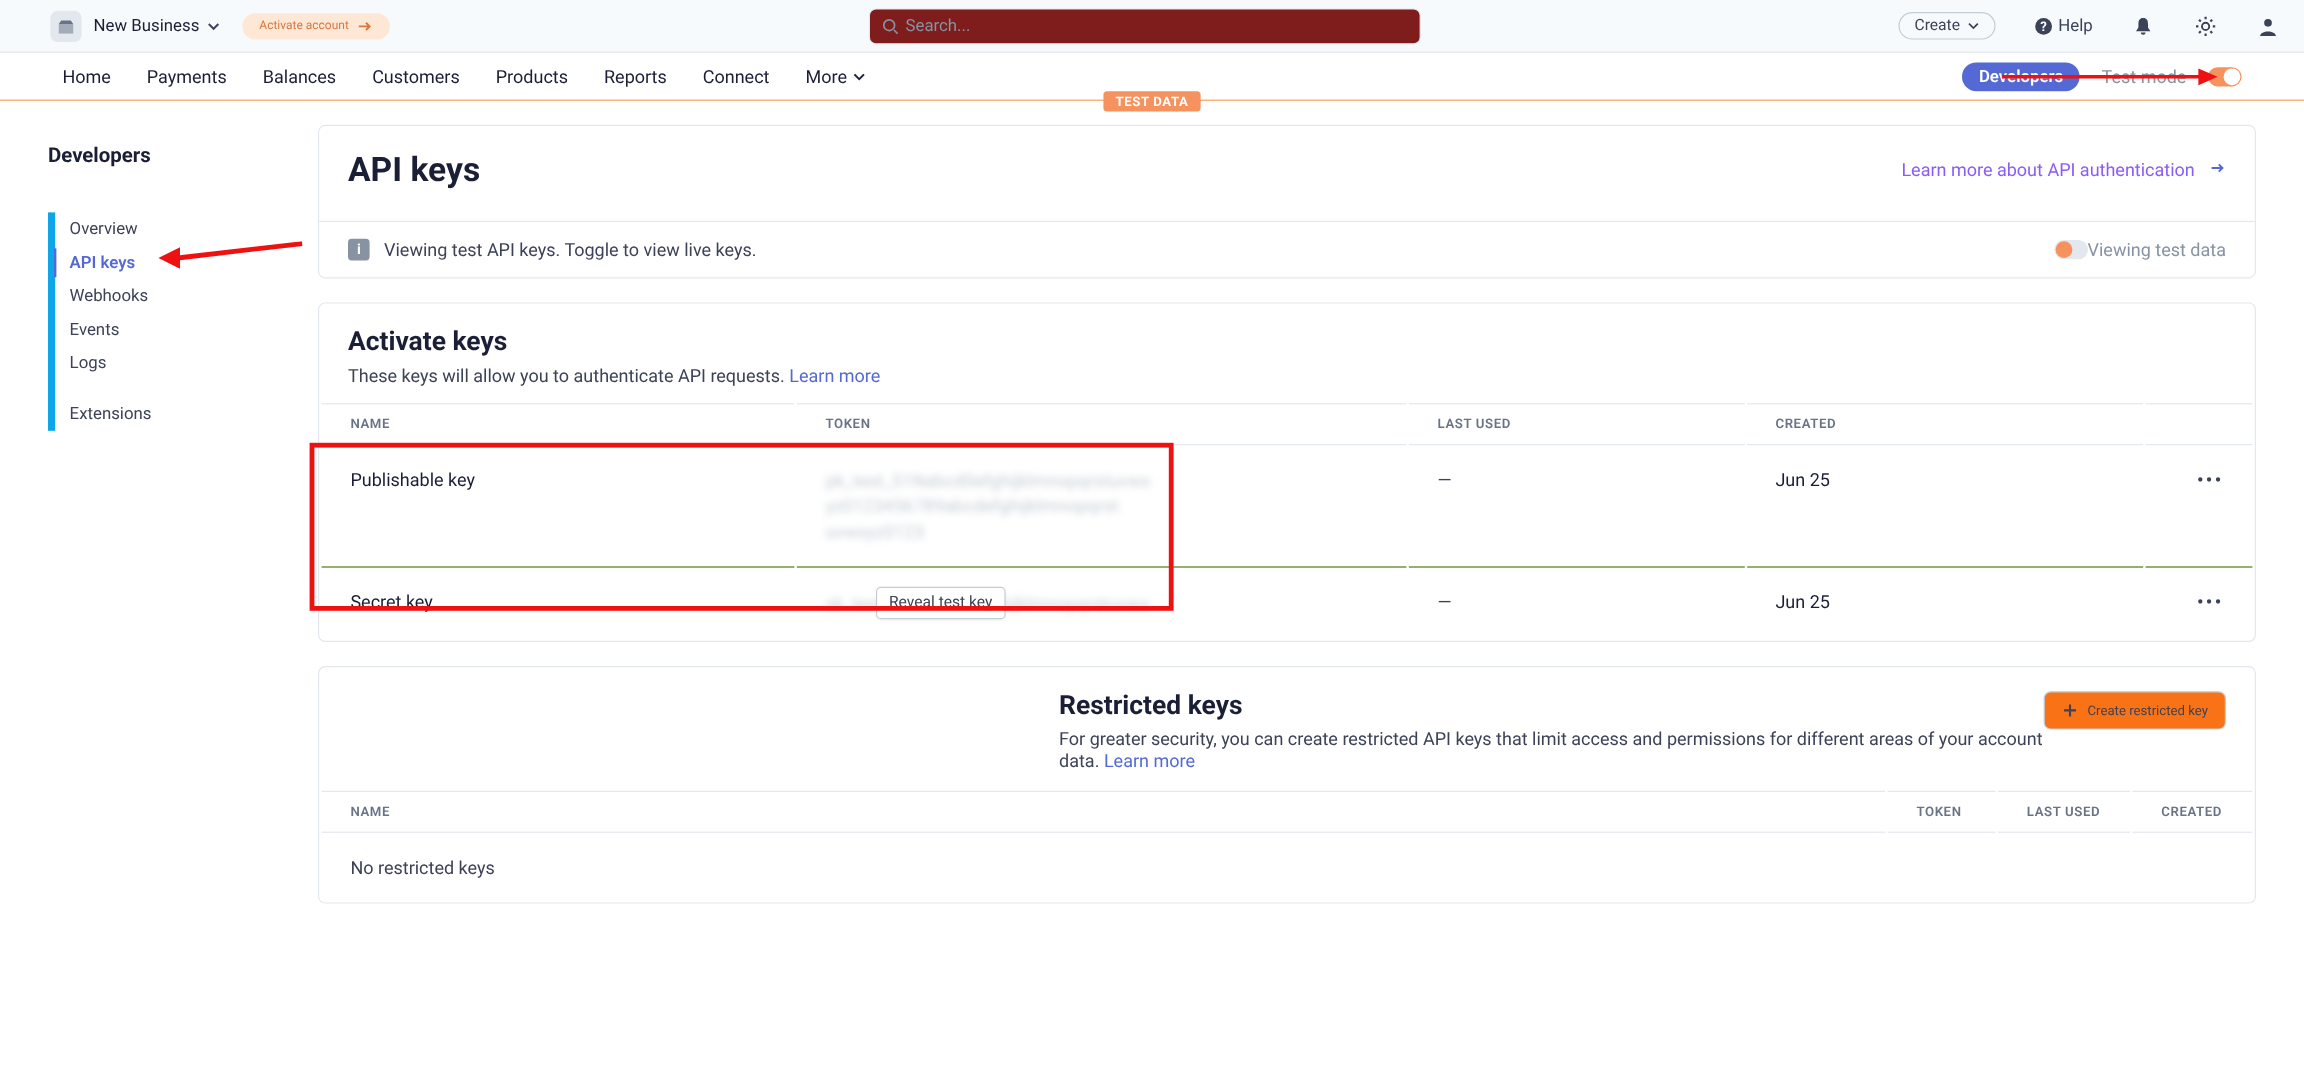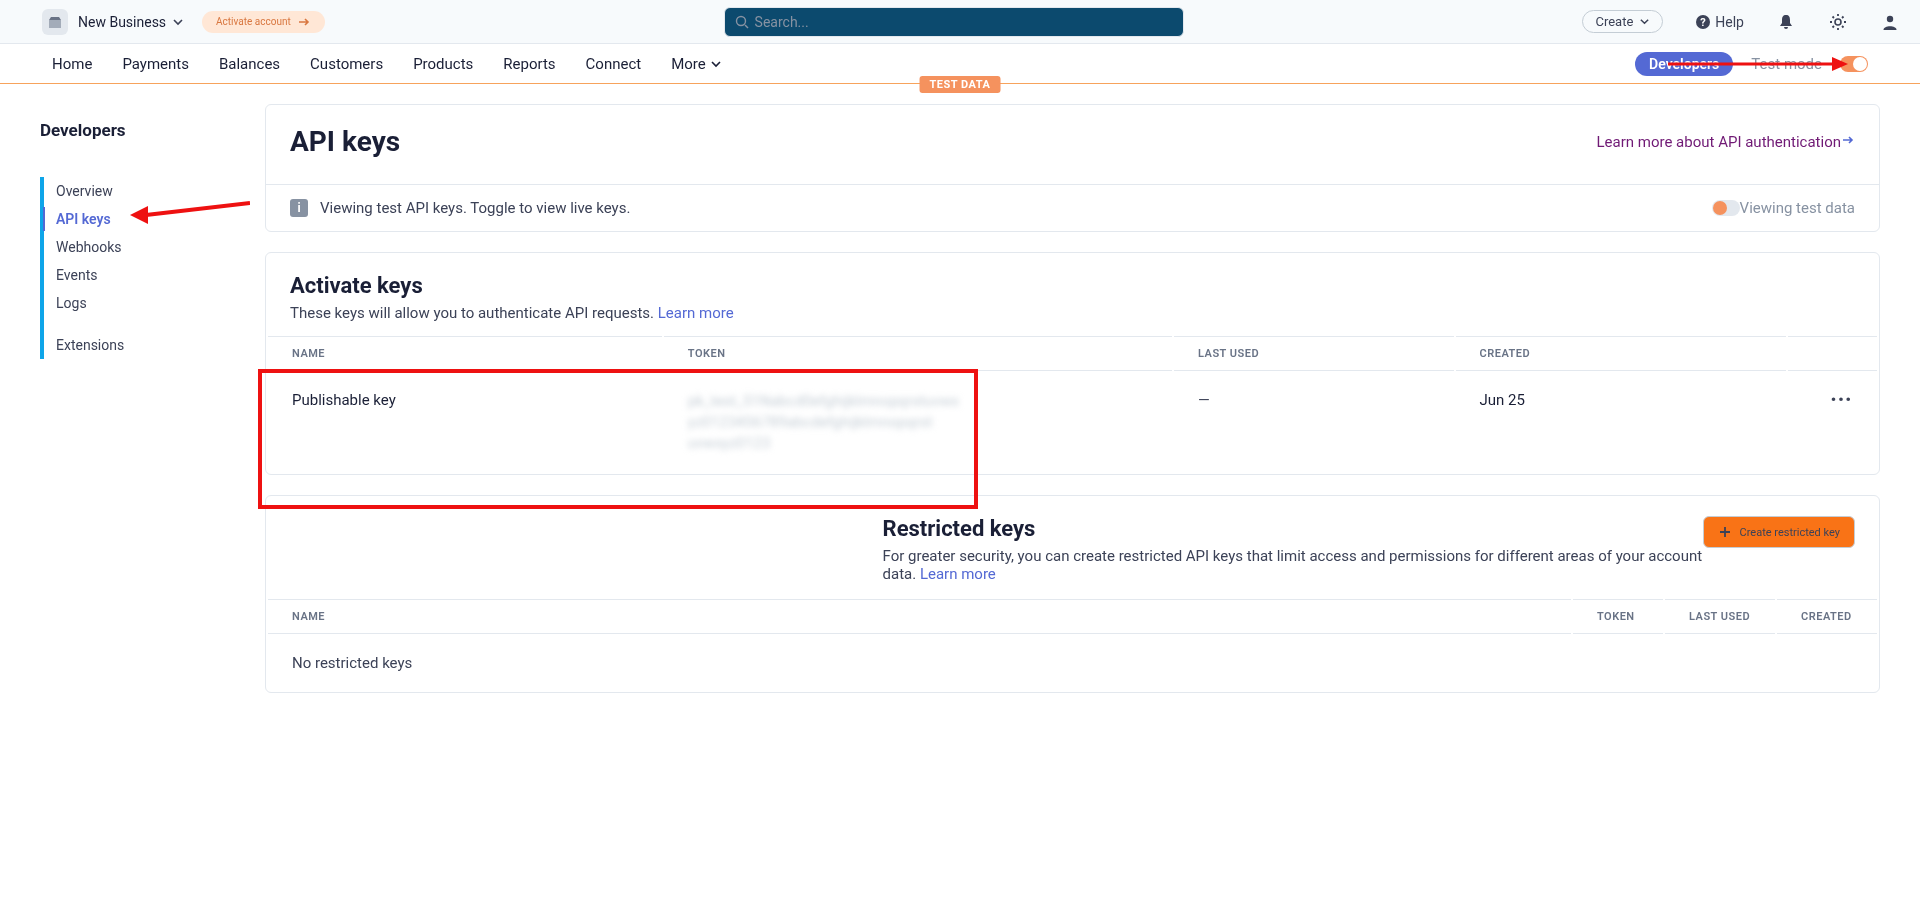--- a/index.html
+++ b/index.html
@@ -4,21 +4,21 @@
 <style>
 * { margin:0; padding:0; box-sizing:border-box; font-family:-apple-system,BlinkMacSystemFont,"Segoe UI",Roboto,sans-serif; }
 body { background:#fff; color:#1a1f36; width:1920px; height:900px; overflow:hidden; }
 
 
 .topbar { height:44px; display:flex; align-items:center; padding:0 20px 0 42px; background:#f7fafc; border-bottom:1px solid #e3e8ee; }
 .biz-logo { width:26px; height:26px; border-radius:6px; background:#e3e8ee; display:flex; align-items:center; justify-content:center; margin-right:10px; font-size:12px; }
 .biz-name { font-size:14px; color:#1a1f36; display:flex; align-items:center; gap:6px; cursor:pointer; }
 .activate-pill { margin-left:18px; background:#ffe7d6; color:#d97740; padding:4px 14px; border-radius:14px; font-size:10px; display:flex; align-items:center; gap:6px; cursor:pointer; }
 .search-wrap { margin-left:auto; margin-right:auto; }
-.search { width:460px; height:30px; border:1px solid #e3e8ee; border-radius:6px; background:#0c4a6e; display:flex; align-items:center; padding:0 10px; color:#8792a2; font-size:14px; gap:6px; }
+.search { width:460px; height:30px; border:1px solid #e3e8ee; border-radius:6px; background:#7f1d1d; display:flex; align-items:center; padding:0 10px; color:#8792a2; font-size:14px; gap:6px; }
 .topbar-right { display:flex; align-items:center; gap:32px; }
 .create-btn { border:1px solid #c4cdd5; border-radius:14px; padding:3px 12px; font-size:13px; color:#3c4257; display:flex; align-items:center; gap:6px; cursor:pointer; }
 .help-link { display:flex; align-items:center; gap:4px; font-size:14px; color:#3c4257; cursor:pointer;}
 .icon-btn { width:20px; height:20px; color:#3c4257; cursor:pointer; display:flex; align-items:center; justify-content:center;}
 
 
 .mainnav { height:40px; display:flex; align-items:center; padding:0 52px; border-bottom:1px solid #f7a35c; gap:30px; font-size:15px; position:relative;}
 .mainnav .nav-item { color:#1a1f36; cursor:pointer; }
 .mainnav .more { display:flex; align-items:center; gap:4px; }
 .nav-right { margin-left:auto; display:flex; align-items:center; gap:18px; }
@@ -29,32 +29,32 @@
 .toggle.light { background:#e3e8ee; }
 .toggle.light::after { content:""; position:absolute; left:1px; top:1px; width:14px; height:14px; border-radius:50%; background:#f5925e; }
 .testdata-badge { position:absolute; left:50%; transform:translateX(-50%); bottom:-10px; background:#f5925e; color:#fff; font-size:11px; font-weight:700; padding:2px 10px; border-radius:3px; letter-spacing:0.5px; }
 .arrow-annot { position:absolute; right:72px; top:8px; pointer-events:none;}
 .arrow-annot svg { display:block; }
 
 
 .content { display:flex; padding:0 40px; }
 .sidebar { width:225px; padding-top:36px; }
 .sidebar-title { font-size:17px; font-weight:700; margin-bottom:22px; }
-.sidebar ul { list-style:none; border-left:4px solid #0ea5e9;margin-top:37px; }
+.sidebar ul { list-style:none; border-left:6px solid #0ea5e9;margin-top:37px; }
 .sidebar li { padding:6px 0 6px 12px; font-size:14px; color:#3c4257; cursor:pointer; position:relative;}
 .sidebar li.active { color:#5469d4; font-weight:600; }
 .sidebar li.active::before { content:""; position:absolute; left:-1px; top:2px; bottom:2px; width:2px; background:#5469d4; }
 .sidebar .section-gap { margin-top:14px; }
 .side-arrow { position:absolute; left:86px; top:-4px; pointer-events:none; }
 
 .main { flex:1; padding-top:20px; }
 .card { border:1px solid #e3e8ee; border-radius:6px; background:#fff; margin-bottom:20px; }
 .header-row { display:flex; align-items:center; justify-content:space-between; padding:20px 24px 26px; }
 .h1 { font-size:28px; font-weight:700; }
-.learn-link { color:#701a75; font-size:15px; display:flex; gap:0; cursor:pointer; }
+.learn-link { color:#8b5cf6; font-size:15px; display:flex; gap:12px; cursor:pointer; }
 
 .info-bar { display:flex; align-items:center; justify-content:space-between; padding:14px 24px; border-top:1px solid #e3e8ee;}
 .info-left { display:flex; align-items:center; gap:12px; font-size:15px; color:#3c4257; }
 .info-icon { width:18px; height:18px; border-radius:3px; background:#8792a2; color:#fff; display:flex; align-items:center; justify-content:center; font-size:12px; font-weight:700;}
 .viewtest-right { display:flex; align-items:center; gap:0; color:#8792a2; font-size:15px;}
 
 .section-head { padding:20px 24px 12px; }
 .h2 { font-size:22px; font-weight:700; margin-bottom:6px;}
 .sub { font-size:15px; color:#3c4257; }
 .sub a { color:#5469d4; text-decoration:none; }
@@ -242,20 +242,30 @@
             <td>Publishable key</td>
             <td class="token-cell">
               <div class="blurred-token" style="white-space:pre-wrap;">pk_test_51Nabcd0efghijklmnopqrstuvwx
 yz0123456789abcdefghijklmnopqrst
 uvwxyz0123</div>
             </td>
             <td class="dash">—</td>
             <td>Jun 25</td>
             <td class="col-act"><span class="dots-btn">•••</span></td>
           </tr>
+          <tr>
+            <td>Secret key</td>
+            <td class="token-cell">
+              <div class="blurred-token">sk_test_51Nabcd0efghijklmnopqrstuvwx</div>
+              <button class="reveal-btn">Reveal test key</button>
+            </td>
+            <td class="dash">—</td>
+            <td>Jun 25</td>
+            <td class="col-act"><span class="dots-btn">•••</span></td>
+          </tr>
         </tbody>
       </table>
       <div class="red-box" style="left:-8px; top:116px; width:720px; height:140px;"></div>
     </div>
 
     <div class="card">
       <div class="restricted-row">
         <div>
           <div class="h2">Restricted keys</div>
           <div class="sub" style="max-width:820px;">

